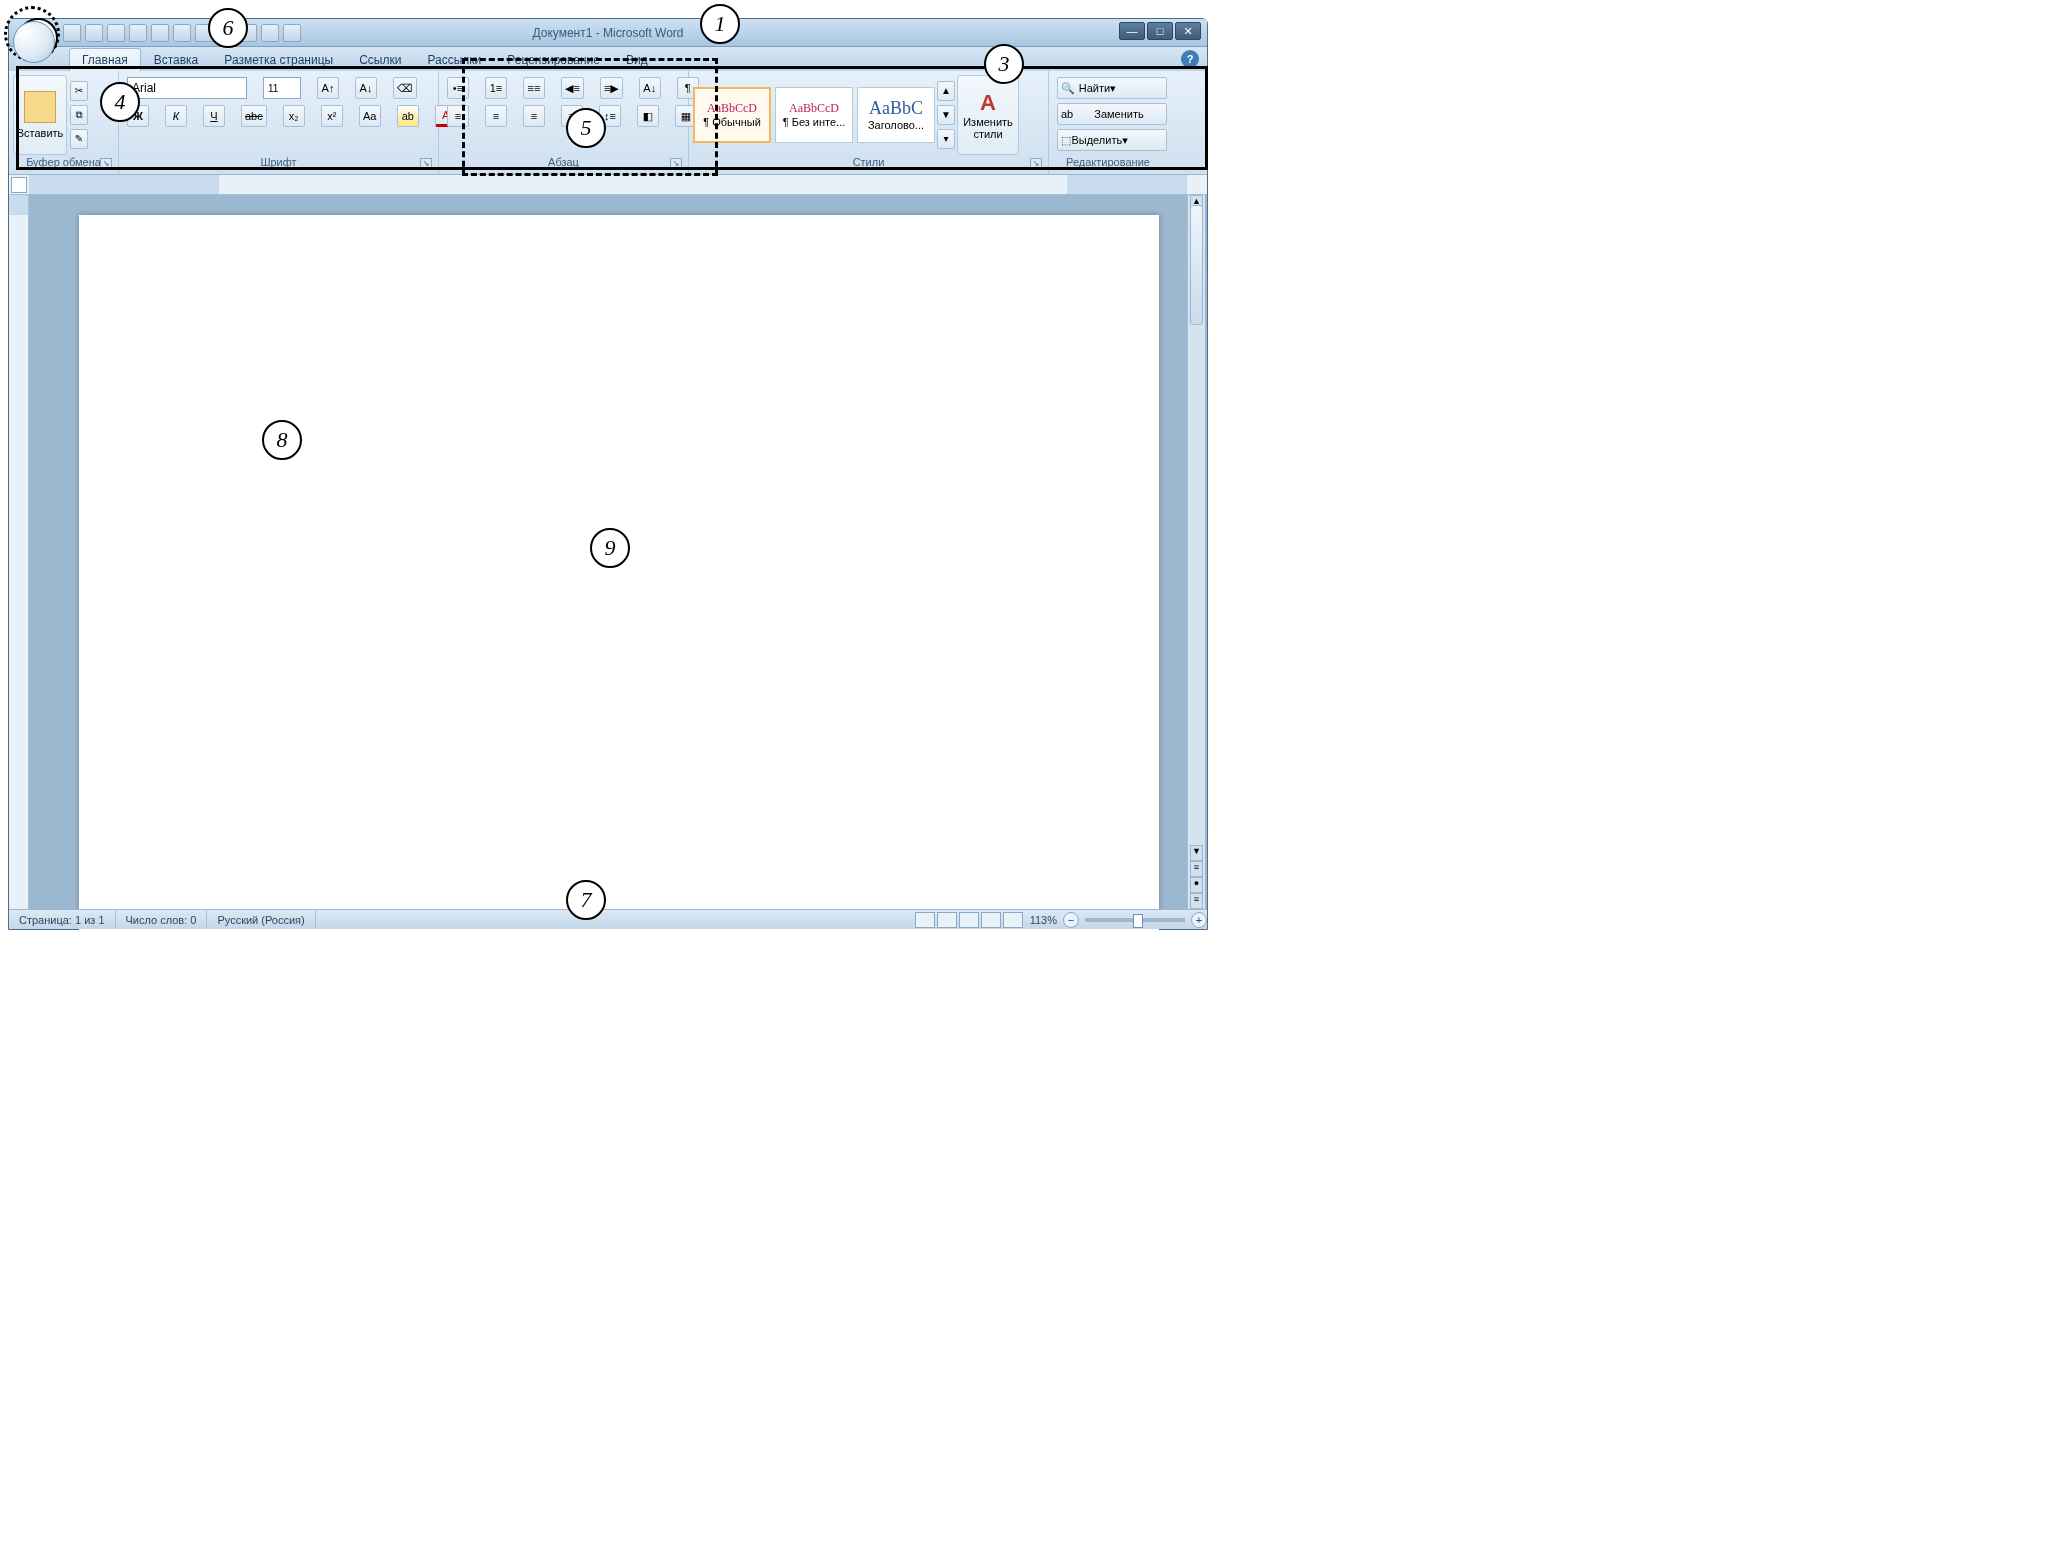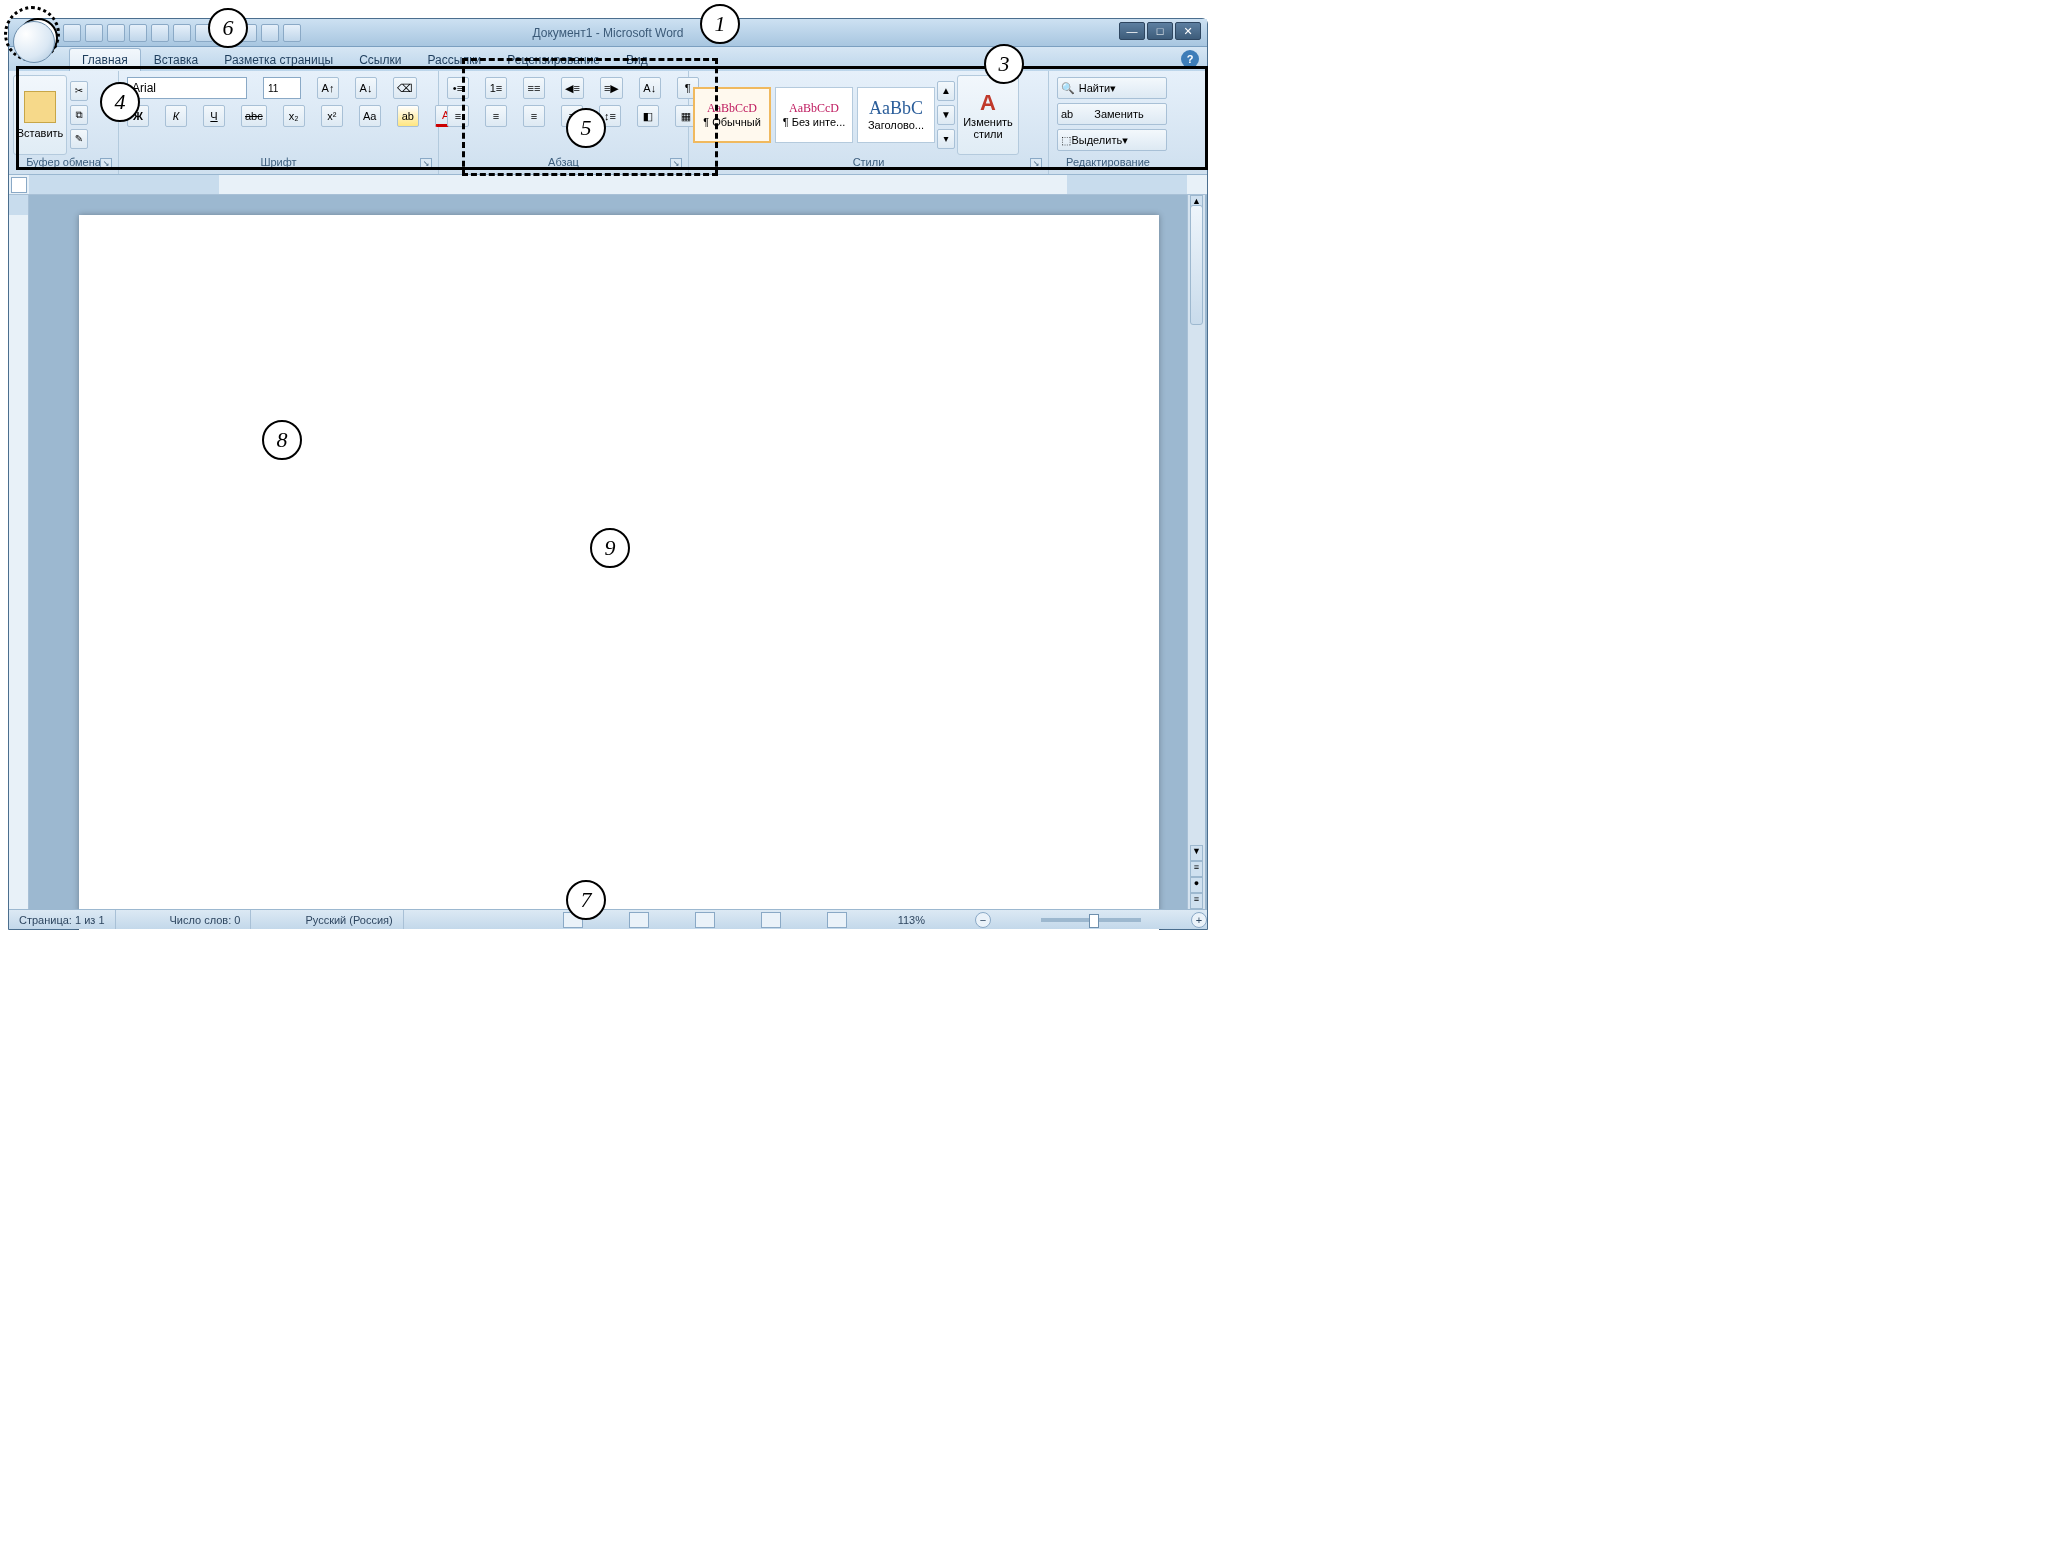--- a/index.html
+++ b/index.html
@@ -154,21 +154,21 @@
     position:absolute;right:2px;top:0;bottom:0;width:18px;
     background:#d5e3ef;border-left:1px solid #a8c0d6;
   }
   .vscroll .thumb{position:absolute;left:2px;right:2px;top:10px;height:120px;background:linear-gradient(#eef5fb,#c9dbeb);border:1px solid #9db8cf;border-radius:3px;}
   .vscroll .arr{position:absolute;left:2px;right:2px;height:16px;background:#cfe0ef;border:1px solid #9db8cf;font-size:9px;text-align:center;}
   
   .status{
     position:absolute;left:0;right:0;bottom:0;height:20px;
     background:linear-gradient(#dce9f4,#c3d8ea);
     border-top:1px solid #9cb8d0;
-    display:flex;align-items:center;font-size:11px;color:#2e4660;gap:44px;
+    display:flex;align-items:center;font-size:11px;color:#2e4660;
   }
   .status .cell{padding:0 10px;border-right:1px solid #a8c0d6;height:100%;display:flex;align-items:center;}
   .status .spacer{flex:1;}
   .viewbtn{width:20px;height:16px;border:1px solid #8aa9c6;background:#eaf2f9;margin:0 1px;}
   .zoomslider{width:100px;height:4px;background:#9db8cf;margin:0 6px;position:relative;}
   .zoomslider::after{content:'';position:absolute;left:48px;top:-4px;width:8px;height:12px;background:#fff;border:1px solid #6e8fad;}
   .zbtn{width:16px;height:16px;border:1px solid #8aa9c6;background:#eaf2f9;border-radius:50%;display:flex;align-items:center;justify-content:center;}
   
   .overlay{position:absolute;inset:0;pointer-events:none;}
   .callout{

